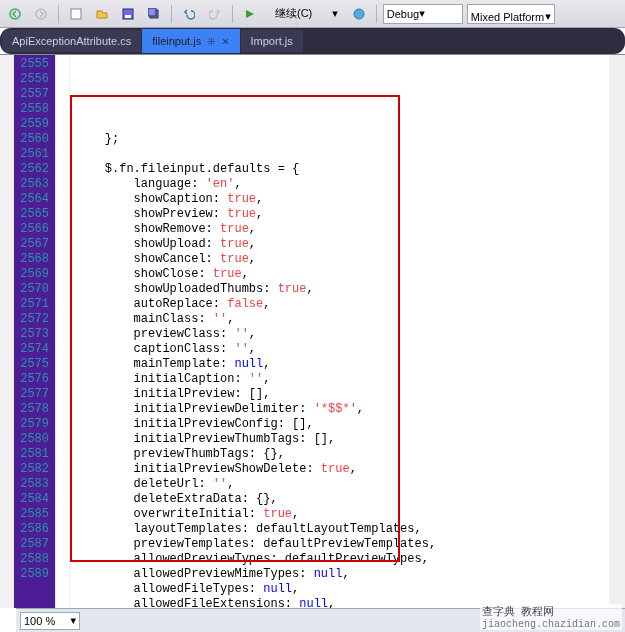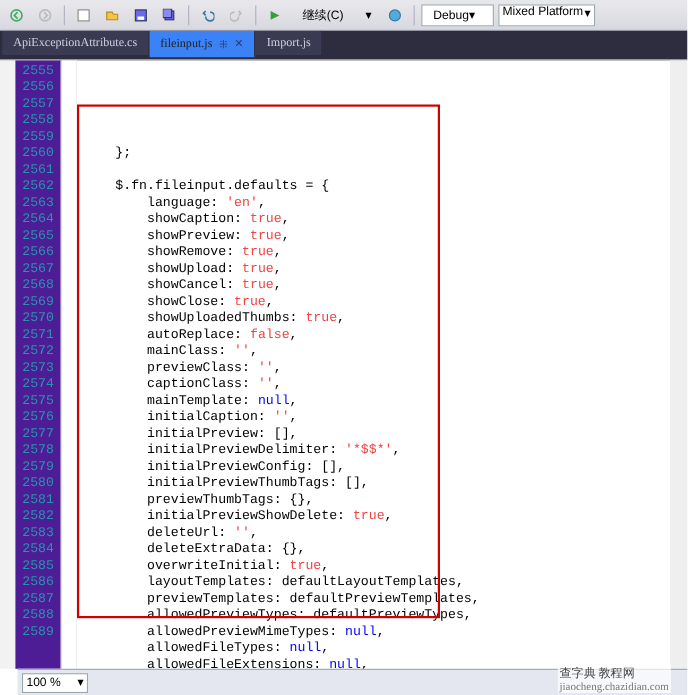--- a/index.html
+++ b/index.html
@@ -35,25 +35,26 @@
     padding:0 6px; height:22px;
   }
   .toolbar select, .toolbar .combo {
     height:20px; font-size:11px; border:1px solid #9aa;
     background:#fff; padding:0 2px;
   }
   .tabbar {
     height: 26px;
     background: #2d2d3f;
     display: flex;
-    align-items: flex-start;
-    font-family: Liberation Serif, serif;
+    align-items: center;
+    font-family: Liberation Sans, sans-serif;
     font-size: 11px;
     padding-left: 2px;
     overflow:hidden;
+    border-radius:11px;
   }
   .tab {
     padding: 5px 10px 5px 10px;
     color: #cfcfe0;
     background: #3a3a52;
     border-right: 1px solid #2d2d3f;
     display:flex; align-items:center; gap:6px;
     white-space:nowrap;
   }
   .tab.active {
@@ -115,22 +116,22 @@
   }
   .zoom {
     display:flex; align-items:center; gap:2px;
   }
   .zoom .combo {
     width:60px; height:18px; border:1px solid #9aa; background:#fff;
     display:flex; align-items:center; justify-content:space-between;
     padding:0 3px;
   }
   .watermark {
-    position:absolute; right:15px; bottom:2px;
-    font-size:10px; color:#777; font-family:Liberation Serif, serif;
+    position:absolute; right:3px; bottom:2px;
+    font-size:10px; color:#777; font-family:Liberation Mono, monospace;
     background:rgba(255,255,255,.7);
     padding:0 2px;
   }
   .watermark .cn { font-size:11px; color:#444;}
   .vscroll {
     width:16px; background:#efefef;
   }
 </style>
 </head>
 <body>
@@ -191,25 +192,25 @@
       </svg>
     <span>继续(C)</span>
     <span>▾</span>
   </div>
   <div class="icon-btn">
       <svg width="12" height="12">
         <circle cx="6" cy="6" r="5" fill="#5ad" stroke="#379"></circle>
       </svg>
     </div>
   <div class="sep"></div>
-  <div class="combo" style="width:66px;display:flex;align-items:center;justify-content:flex-end;padding:0 16px;">
+  <div class="combo" style="width:80px;display:flex;align-items:center;justify-content:flex-start;padding:0 3px;">
     <span>Debug</span>
       <span>▾</span>
   </div>
-  <div class="combo" style="width:88px;display:flex;align-items:flex-start;justify-content:space-between;padding:0 3px;">
+  <div class="combo" style="width:88px;display:flex;align-items:flex-end;justify-content:space-between;padding:0 3px;">
     <span>Mixed Platform</span>
       <span>▾</span>
   </div>
 </div>
 
 <div class="tabbar">
   <div class="tab">
     <span>ApiExceptionAttribute.cs</span>
   </div>
   <div class="tab active">

